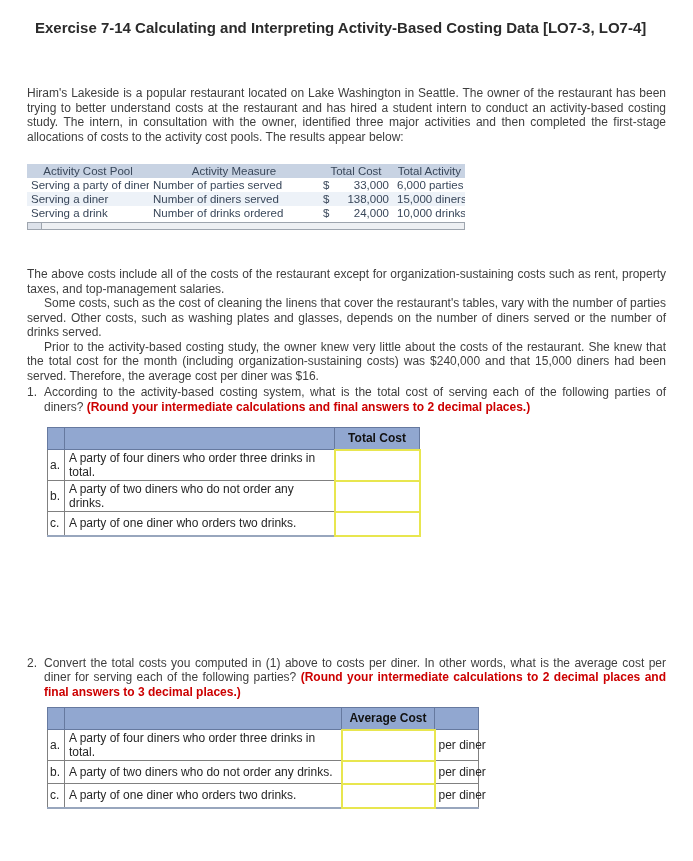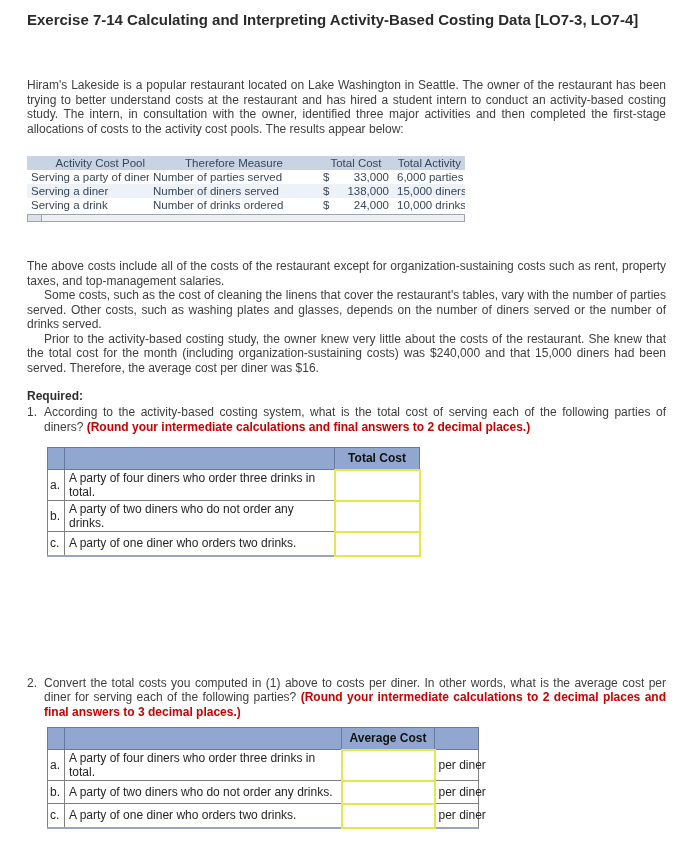--- a/index.html
+++ b/index.html
@@ -6,38 +6,38 @@
   body {
     width:693px; height:861px;
     font-family:"Liberation Sans", sans-serif;
     color:#3f3f3f;
     -webkit-font-smoothing:antialiased;
   }
   .page { padding:10px 27px 0 27px; width:639px; }
 
   .title {
     font-size:15px; font-weight:bold; color:#2b2b2b;
-    margin:0; line-height:19px;
+    margin:8px; line-height:19px;
   }
 
   .body-text { font-size:12px; line-height:14.5px; color:#3e3e3e; text-align:justify; }
   .intro { margin-top:49px; }
 
   
   .cost-table-wrap { margin-top:20px; width:438px; }
   table.cost-table {
     border-collapse:collapse; width:438px;
     font-size:11.5px; color:#39475a; table-layout:fixed;
   }
   table.cost-table th, table.cost-table td { padding:0 4px; height:14px; font-weight:normal; white-space:nowrap; overflow:hidden; }
   table.cost-table thead tr { background:#c8d3e3; }
   table.cost-table tbody tr.stripe { background:#edf2f8;padding-left:26px; }
   .col-pool  { width:122px; } .col-meas { width:170px; }
   .col-cost  { width:74px; }  .col-act  { width:72px; }
-  .th-pool { text-align:right; } .th-meas { text-align:center; }
+  .th-pool { text-align:center; } .th-meas { text-align:center; }
   .th-cost { text-align:center; } .th-act { text-align:right; }
   .td-pool { text-align:left; } .td-meas { text-align:left;margin-left:13px; }
   .td-cost .money { display:flex; justify-content:space-between; }
   .td-act  { text-align:center; }
 
   .h-scrollbar {
     margin-top:2px; width:436px; height:6px;
     background:#eef0f3; border:1px solid #9ea5ae; position:relative;
   }
   .h-scrollbar .thumb {
@@ -94,21 +94,21 @@
     <table class="cost-table">
       <colgroup>
           <col class="col-pool">
           <col class="col-meas">
           <col class="col-cost">
           <col class="col-act">
         </colgroup>
       <thead>
         <tr>
           <th class="th-pool">Activity Cost Pool</th>
-          <th class="th-meas">Therefore Measure</th>
+          <th class="th-meas">Activity Measure</th>
           <th class="th-cost">Total Cost</th>
           <th class="th-act">Total Activity</th>
         </tr>
       </thead>
       <tbody>
         <tr>
           <td class="td-pool">Serving a party of diners</td>
           <td class="td-meas">Number of parties served</td>
           <td class="td-cost">
               <span class="money">
@@ -146,21 +146,20 @@
       <div class="thumb"></div>
     </div>
   </div>
 
   <div class="body-text para-block">
     <p>The above costs include all of the costs of the restaurant except for organization-sustaining costs such as rent, property taxes, and top-management salaries.</p>
     <p class="indent">Some costs, such as the cost of cleaning the linens that cover the restaurant's tables, vary with the number of parties served. Other costs, such as washing plates and glasses, depends on the number of diners served or the number of drinks served.</p>
     <p class="indent">Prior to the activity-based costing study, the owner knew very little about the costs of the restaurant. She knew that the total cost for the month (including organization-sustaining costs) was $240,000 and that 15,000 diners had been served. Therefore, the average cost per diner was $16.</p>
   </div>
 
-  <div class="required">Required:</div>
 
   <div class="q-item">
     <span class="q-num">1.</span>
     <div class="q-body body-text"><span>According to the activity-based costing system, what is the total cost of serving each of the following parties of diners? </span><span class="note-red">(Round your intermediate calculations and final answers to 2 decimal places.)</span></div>
   </div>
 
   <table class="answer tblA">
     <colgroup>
         <col class="c-letter">
         <col class="c-desc">

